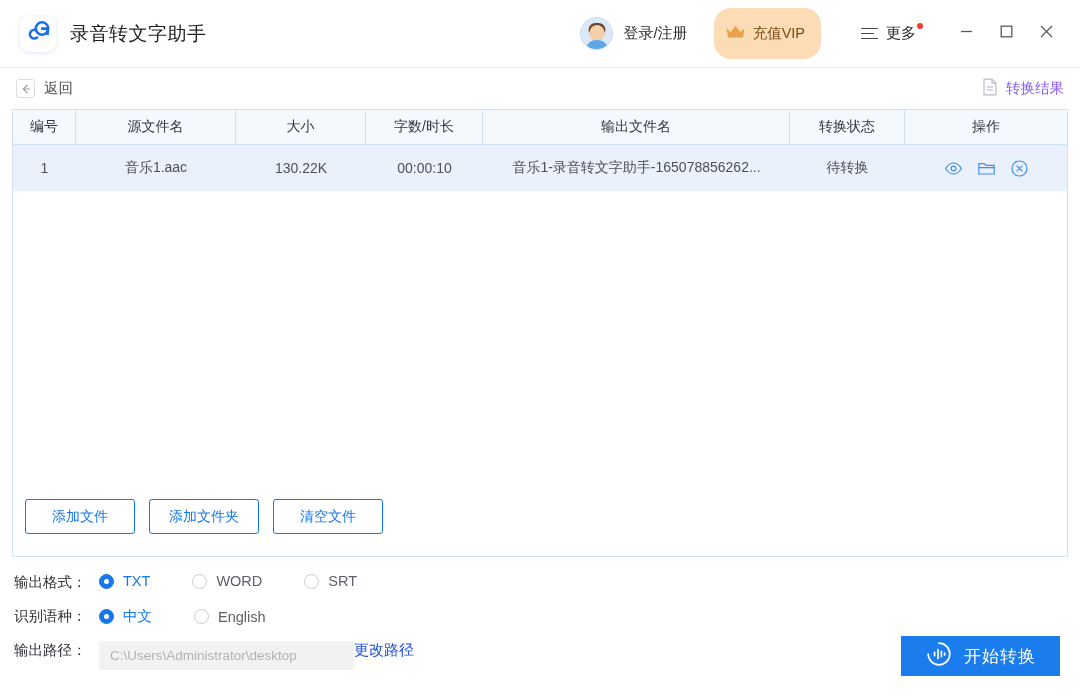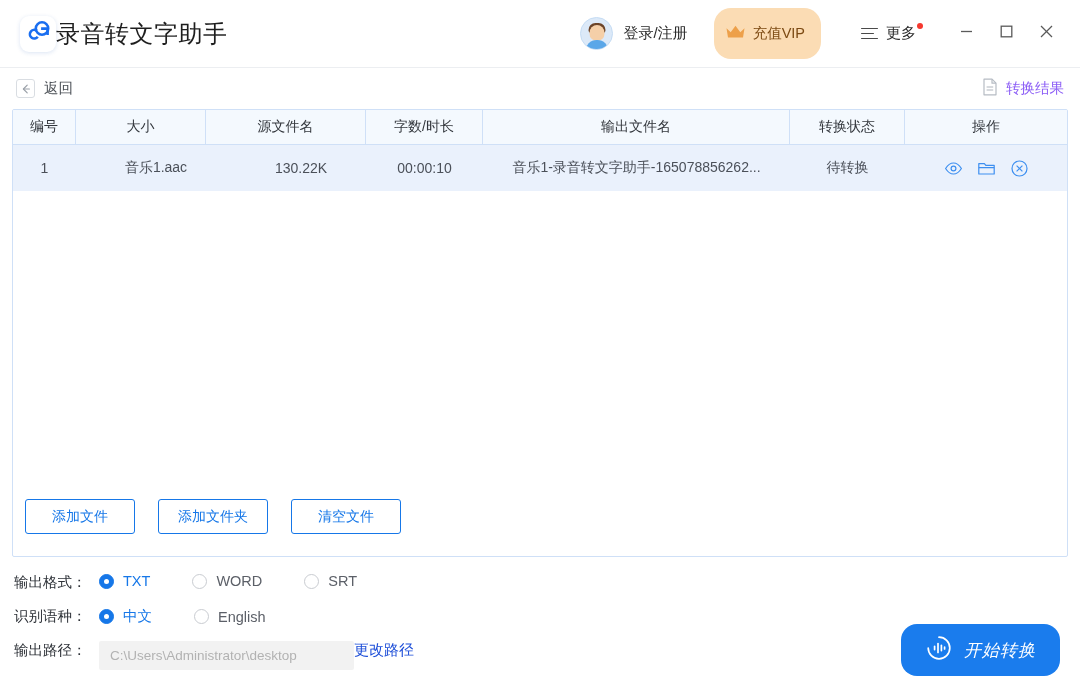--- a/index.html
+++ b/index.html
@@ -30,21 +30,22 @@
   }
   .logo-box {
     width: 36px; height: 36px;
     border-radius: 9px;
     background: #ffffff;
     box-shadow: 0 1px 4px rgba(30,90,180,0.16);
     display: flex; align-items: center; justify-content: center;
     flex: 0 0 auto;
   }
   .app-title {
-    font-size: 24px;
+    margin-left: 14px;
+    font-size: 19px;
     color: #1e1e1e;
     letter-spacing: 0.5px;
     font-weight: 500;
   }
   .tb-right {
     margin-left: auto;
     display: flex;
     align-items: center;
   }
   .account {
@@ -223,21 +224,21 @@
   .col-status  { width: 115px; }
   .col-act     { width: 161px; flex: 1 1 auto; }
   .td.col-out { justify-content: center; white-space: nowrap; text-overflow: ellipsis; padding: 0 6px; }
   .actions { display: flex; align-items: center; gap: 14px; }
   .act-ico { cursor: pointer; display: inline-flex; line-height: 0; }
 
   
   .filebar {
     margin-top: auto;
     padding: 0 0 22px 12px;
-    display: flex; gap: 23px;
+    display: flex; gap: 14px;
     flex: 0 0 auto;
   }
   .obtn {
     min-width: 110px;
     height: 35px;
     padding: 0 14px;
     border: 1px solid #1677e8;
     border-radius: 3px;
     background: #ffffff;
     color: #1677e8;
@@ -307,32 +308,31 @@
   .path-input::placeholder { color: #b2b2b2; }
   .path-change {
     margin-left: 0;
     font-size: 15px;
     color: #1d4ed8;
     cursor: pointer;
   }
   .start-btn {
     position: absolute;
     right: 20px; bottom: 24px;
-    width: 159px; height: 52px;
+    width: 159px; height: 40px;
     background: #1a7ced;
     border: none;
-    border-radius: 16px;
+    border-radius: 0;
     color: #ffffff;
     font-size: 17px;
     font-family: "Liberation Sans", "DejaVu Sans", sans-serif;
     display: flex; align-items: center; justify-content: center;
     gap: 11px;
     cursor: pointer;
     letter-spacing: 1px;
-    font-style: italic;
   }
 </style>
 </head>
 <body>
 
 <div class="app">
 
   <div class="titlebar">
     <div class="logo-box">
       <span>
@@ -424,22 +424,22 @@
           <line x1="4.6" y1="12" x2="11.2" y2="12" stroke="#b6bcc4" stroke-width="1.1"></line>
         </svg>
       </span>
       <span class="result-label">转换结果</span>
     </div>
   </div>
 
   <div class="panel">
     <div class="thead">
       <div class="th col-no">编号</div>
+      <div class="th col-src">源文件名</div>
       <div class="th col-size">大小</div>
-      <div class="th col-src">源文件名</div>
       <div class="th col-dur">字数/时长</div>
       <div class="th col-out">输出文件名</div>
       <div class="th col-status">转换状态</div>
       <div class="th col-act">操作</div>
     </div>
 
     <div class="tbody">
       <div class="trow">
         <div class="td col-no">1</div>
         <div class="td col-src">音乐1.aac</div>

